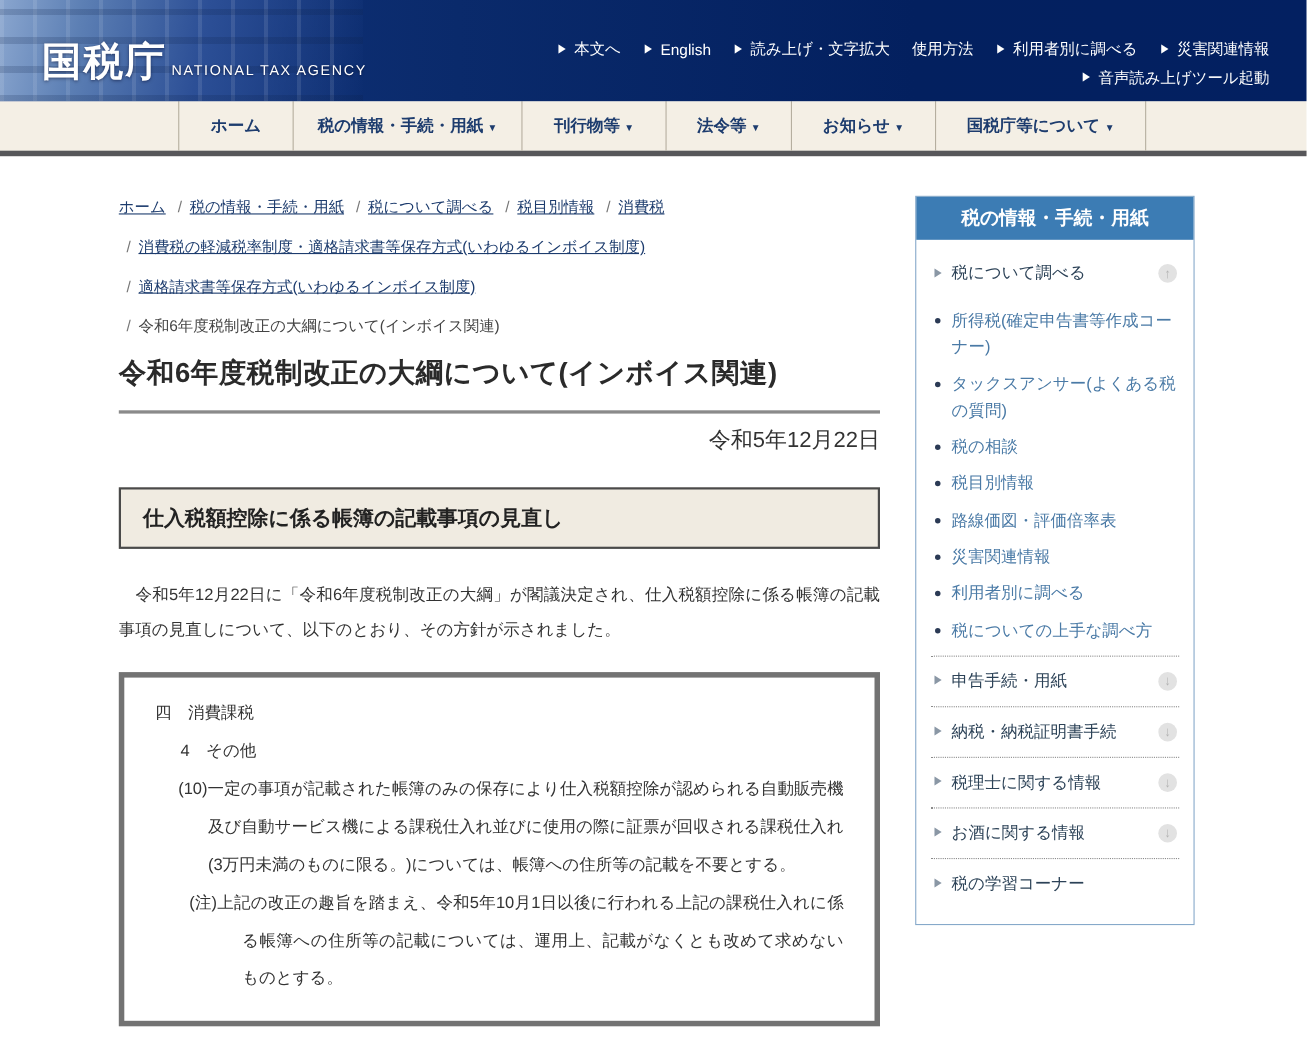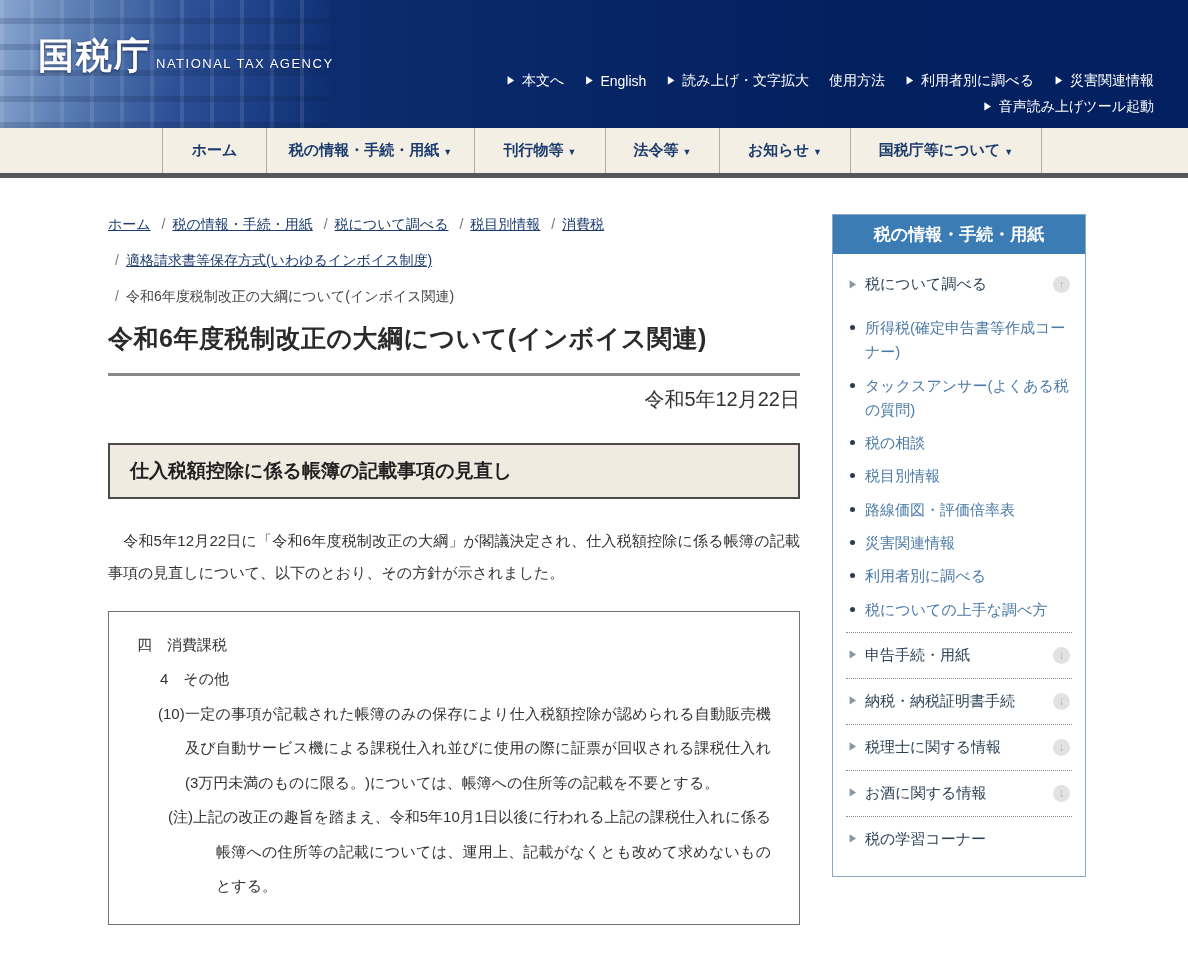--- a/index.html
+++ b/index.html
@@ -1,20 +1,20 @@
 <!DOCTYPE html>
 <html lang="ja"><head>
 <meta charset="utf-8">
 <style>
   html,body{margin:0;padding:0;background:#fff;}
   .page{width:1188px;height:966px;overflow:hidden;background:#fff;position:relative;
         font-family:"Liberation Sans",sans-serif;color:#333;}
 
   
-  .site-header{position:relative;height:128px;background:linear-gradient(to right,#133680 0%,#0a2a6b 35%,#03205f 70%,#032061 100%);overflow:hidden;}
+  .site-header{position:relative;height:92px;background:linear-gradient(to right,#133680 0%,#0a2a6b 35%,#03205f 70%,#032061 100%);overflow:hidden;}
   .header-photo{position:absolute;left:0;top:0;width:330px;height:100%;
     background:
       repeating-linear-gradient(90deg, rgba(255,255,255,.10) 0 4px, rgba(255,255,255,0) 4px 30px),
       linear-gradient(100deg,#8aa6cf 0%,#5c7fb4 22%,#2c4f96 55%,rgba(10,42,107,0) 100%);}
   .header-photo::after{content:"";position:absolute;inset:0;
       background:repeating-linear-gradient(0deg, rgba(10,30,70,.18) 0 6px, rgba(255,255,255,0) 6px 26px);}
   .logo-wrap{position:absolute;left:38px;top:32px;display:flex;align-items:baseline;white-space:nowrap;}
   .logo-jp{color:#fff;font-size:36px;font-weight:bold;letter-spacing:2px;text-shadow:0 1px 3px rgba(0,0,30,.5);}
   .logo-en{color:#fff;font-size:13px;letter-spacing:1.5px;margin-left:4px;text-shadow:0 1px 2px rgba(0,0,30,.5);}
   .utility{position:absolute;right:34px;bottom:8px;text-align:right;}
@@ -49,21 +49,21 @@
   .bc-link{color:#1d3c6e;text-decoration:underline;cursor:pointer;}
   .bc-current{color:#444;}
 
   
   .page-title{font-size:25px;font-weight:bold;color:#2a2a2a;margin:14px 0 0;letter-spacing:.5px;}
   .title-rule{height:3px;background:#8a8a8a;border:none;margin:18px 0 10px;}
   .article-date{text-align:right;font-size:20px;color:#333;margin:0 0 30px;}
   .section-heading{border:2px solid #4a4a4a;background:#f0ebe1;padding:13px 20px;
                    font-size:19px;font-weight:bold;color:#222;margin:22px 0 0;}
   .body-p{font-size:15px;line-height:2.13;margin:26px 0 0;text-align:justify;}
-  .quote-box{border:1px solid #737373;margin-top:22px;padding:16px 28px 20px;font-size:15px;line-height:2.3;}
+  .quote-box{border:5px solid #737373;margin-top:22px;padding:16px 28px 20px;font-size:15px;line-height:2.3;}
   .q-l1{margin:0;}
   .q-l2{margin:0 0 0 23px;}
   .q-item10{margin:0 0 0 48px;text-indent:-27px;text-align:justify;}
   .q-note{margin:0 0 0 79px;text-indent:-48px;text-align:justify;}
 
   
   .sidebar{border:1px solid #86a9ca;background:#fff;}
   .sb-header{background:#3c7cb4;color:#fff;text-align:center;font-size:17px;font-weight:bold;padding:8px 0;cursor:pointer;}
   .sb-body{padding:8px 13px 14px;}
   .sb-row{display:flex;align-items:center;padding:13px 2px;}
@@ -175,20 +175,25 @@
           </span><span class="bc-item">
             <span class="bc-sep">/</span><a class="bc-link">税について調べる</a>
           </span><span class="bc-item">
             <span class="bc-sep">/</span><a class="bc-link">税目別情報</a>
           </span><span class="bc-item">
             <span class="bc-sep">/</span><a class="bc-link">消費税</a>
           </span></div>
         <div class="bc-row">
           
         <span class="bc-item">
+            <span class="bc-sep">/</span><a class="bc-link">消費税の軽減税率制度・適格請求書等保存方式(いわゆるインボイス制度)</a>
+          </span></div>
+        <div class="bc-row">
+          
+        <span class="bc-item">
             <span class="bc-sep">/</span><a class="bc-link">適格請求書等保存方式(いわゆるインボイス制度)</a>
           </span></div>
         <div class="bc-row">
           
         <span class="bc-item">
             <span class="bc-sep">/</span><span class="bc-current">令和6年度税制改正の大綱について(インボイス関連)</span>
           </span></div>
       </nav>
 
       <h1 class="page-title">令和6年度税制改正の大綱について(インボイス関連)</h1>

